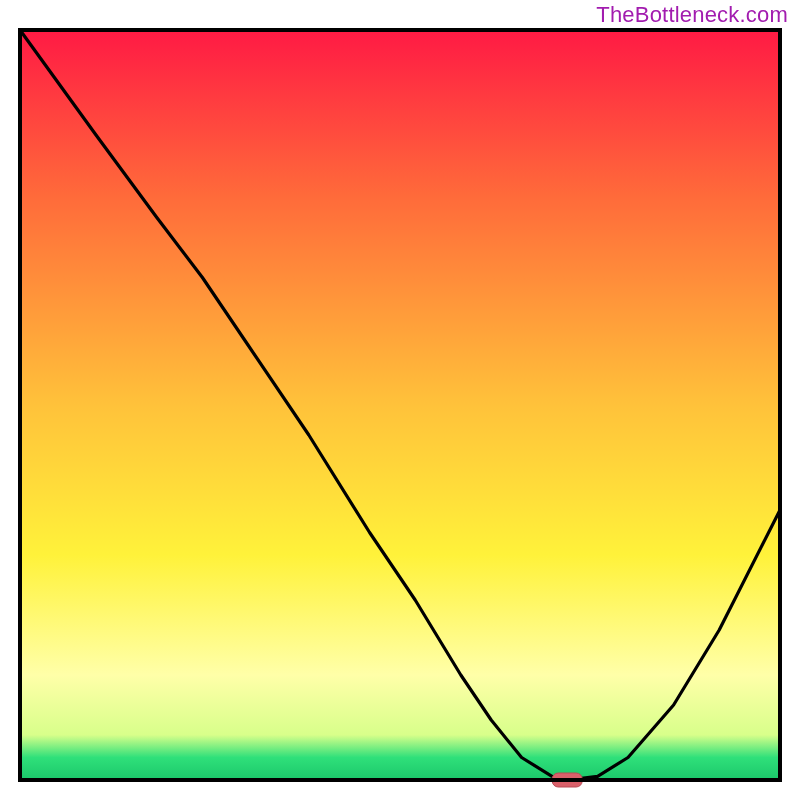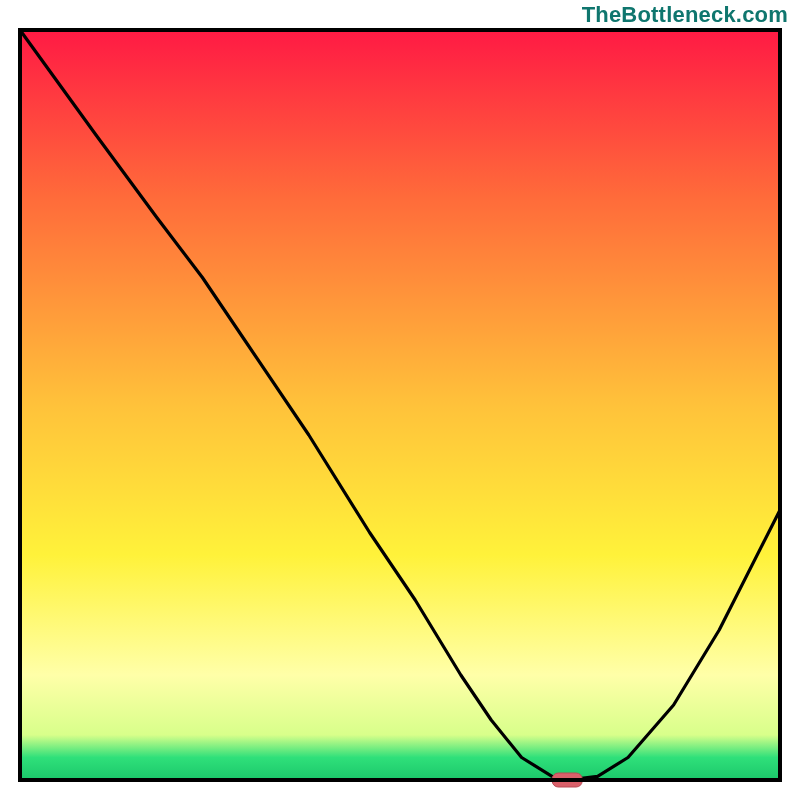--- a/index.html
+++ b/index.html
@@ -14,22 +14,22 @@
   .container {
     position: relative;
     width: 800px;
     height: 800px;
   }
   .watermark {
     position: absolute;
     top: 2px;
     right: 12px;
     font-size: 22px;
-    font-weight: 700;
-    color: #0f766e;
+    font-weight: 400;
+    color: #a21caf;
     letter-spacing: 0.2px;
   }
   svg.chart {
     position: absolute;
     left: 0;
     top: 0;
   }
 </style>
 </head>
 <body>

